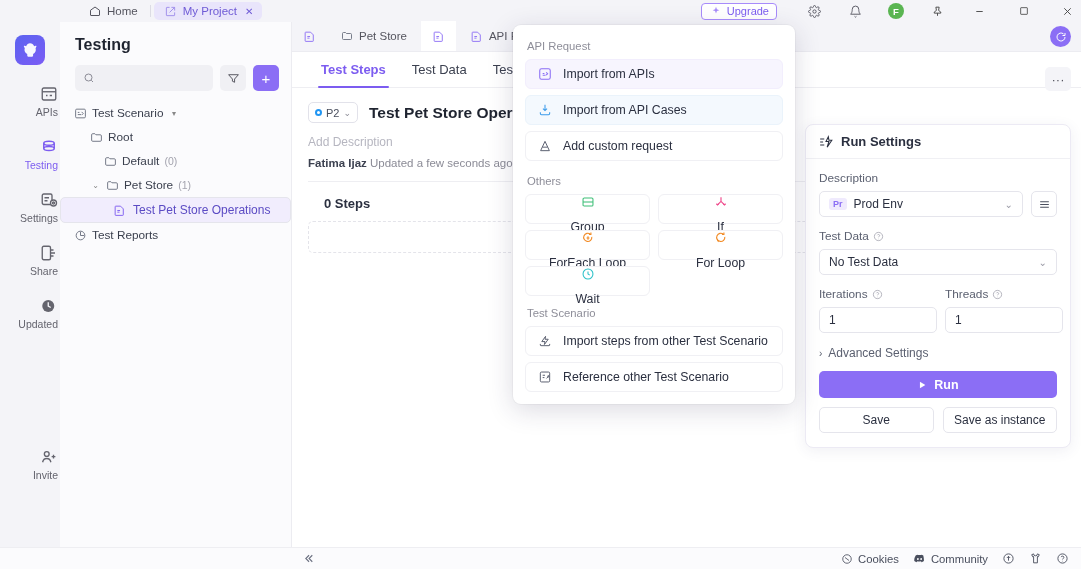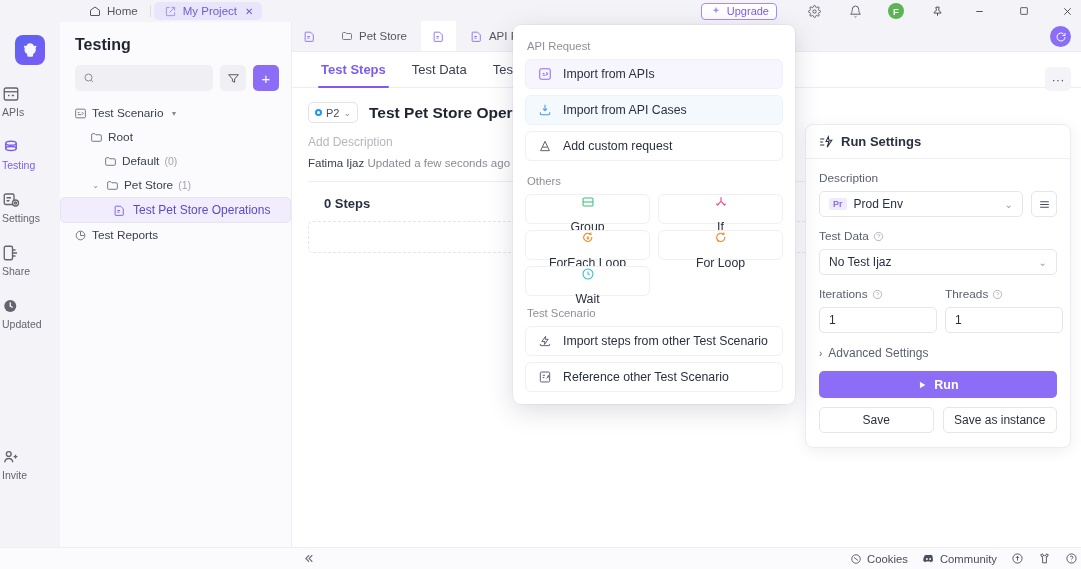--- a/index.html
+++ b/index.html
@@ -52,21 +52,21 @@
     position: absolute; left: 0; top: 22px; width: 60px; height: 547px;
     background: #f4f4f8; display: flex; flex-direction: column; align-items: center;
   }
   .logo {
     width: 30px; height: 30px; margin-top: 13px; border-radius: 8px;
     background: linear-gradient(145deg,#5b63f0,#7b5cf5);
     display: flex; align-items: center; justify-content: center;
   }
   .rail-item {
     width: 56px; margin-top: 20px; display: flex; flex-direction: column;
-    align-items: flex-start; gap: 3px; cursor: pointer; color: #64646e;
+    align-items: flex-end; gap: 3px; cursor: pointer; color: #64646e;
   }
   .rail-item .ri-label { font-size: 10.5px; }
   .rail-item.active { color: #7c5cf0; }
   .rail-bottom { margin-top: auto; margin-bottom: 88px; }
 
   
   .sidebar {
     position: absolute; left: 60px; top: 22px; width: 232px; height: 547px;
     background: #fbfbfd; border-right: 1px solid #ececf1;
   }
@@ -140,21 +140,21 @@
   .doc-head { padding: 14px 16px 0 16px; }
   .title-row { display: flex; align-items: center; gap: 11px; }
   .pri-chip {
     display: flex; align-items: center; gap: 4px; height: 21px; padding: 0 6px;
     border: 1px solid #e2e2ea; border-radius: 5px; font-size: 11px; color: #4a4f5e; cursor: pointer;
   }
   .pri-dot { width: 7px; height: 7px; border-radius: 50%; border: 2px solid #2196f3; }
   .doc-title { font-size: 15.5px; font-weight: 700; color: #1f2430; }
   .add-desc { margin-top: 12px; font-size: 12px; color: #b6b6c0; cursor: text; }
   .meta-row { margin-top: 8px; font-size: 11.5px; color: #8b8b96; }
-  .meta-row b { color: #3c4150; font-weight: 400; }
+  .meta-row b { color: #3c4150; font-weight: 700; }
   .divider { margin: 12px 0 0 0; height: 1px; background: #eeeef2; }
   .steps-label { font-size: 13px; font-weight: 700; color: #2b3040; padding: 14px 0 0 32px; }
   .drop-zone {
     margin: 10px 16px 0 16px; height: 32px;
     border: 1px dashed #e4e4ea; border-radius: 5px; background: #fff;
   }
 
   
   .runpanel {
     position: absolute; right: 10px; top: 102px; width: 266px;
@@ -219,21 +219,21 @@
   .menu-grid .menu-item { margin-bottom: 0; flex-direction: column; }
   .mi-ico { width: 15px; display: flex; align-items: center; justify-content: center; }
 
   
   .statusbar {
     position: absolute; left: 0; bottom: 0; width: 1081px; height: 22px;
     background: #fbfbfd; border-top: 1px solid #eeeef2;
     display: flex; align-items: center;
   }
   .collapse-btn { margin-left: 302px; color: #6b7080; font-size: 11px; cursor: pointer; }
-  .sb-right { margin-left: auto; display: flex; align-items: center; gap: 14px; padding-right: 3px; justify-content: space-between; }
+  .sb-right { margin-left: auto; display: flex; align-items: center; gap: 14px; padding-right: 12px; justify-content: space-between; }
   .sb-link { display: flex; align-items: center; gap: 5px; font-size: 11.3px; color: #4a4f5e; cursor: pointer; }
   .sb-ico { color: #4a4f5e; cursor: pointer; display: flex; align-items: center; }
   svg { display: block; }
 </style>
 </head>
 <body>
 
 <div id="app">
 
   <div class="titlebar">
@@ -574,21 +574,21 @@
           <span>Test Data</span>
           <span>
             <svg width="11" height="11" viewBox="0 0 24 24" fill="none" stroke="#a8a8b3" stroke-width="1.8">
                 <circle cx="12" cy="12" r="9"></circle>
                 <path d="M9.5 9.2a2.6 2.6 0 0 1 5 .9c0 1.7-2.5 2.1-2.5 3.6"></path>
                 <circle cx="12" cy="17.2" r=".8" fill="#a8a8b3" stroke="none"></circle>
               </svg>
           </span>
         </div>
         <div class="sel">
-          <span>No Test Ijaz</span>
+          <span>No Test Data</span>
           <span class="chev">⌄</span>
         </div>
 
         <div class="rp-row" style="margin-top:12px">
           <div class="rp-label" style="width:118px;margin-bottom:0">
             <span>Iterations</span>
             <span>
               <svg width="11" height="11" viewBox="0 0 24 24" fill="none" stroke="#a8a8b3" stroke-width="1.8">
                   <circle cx="12" cy="12" r="9"></circle>
                   <path d="M9.5 9.2a2.6 2.6 0 0 1 5 .9c0 1.7-2.5 2.1-2.5 3.6"></path>

